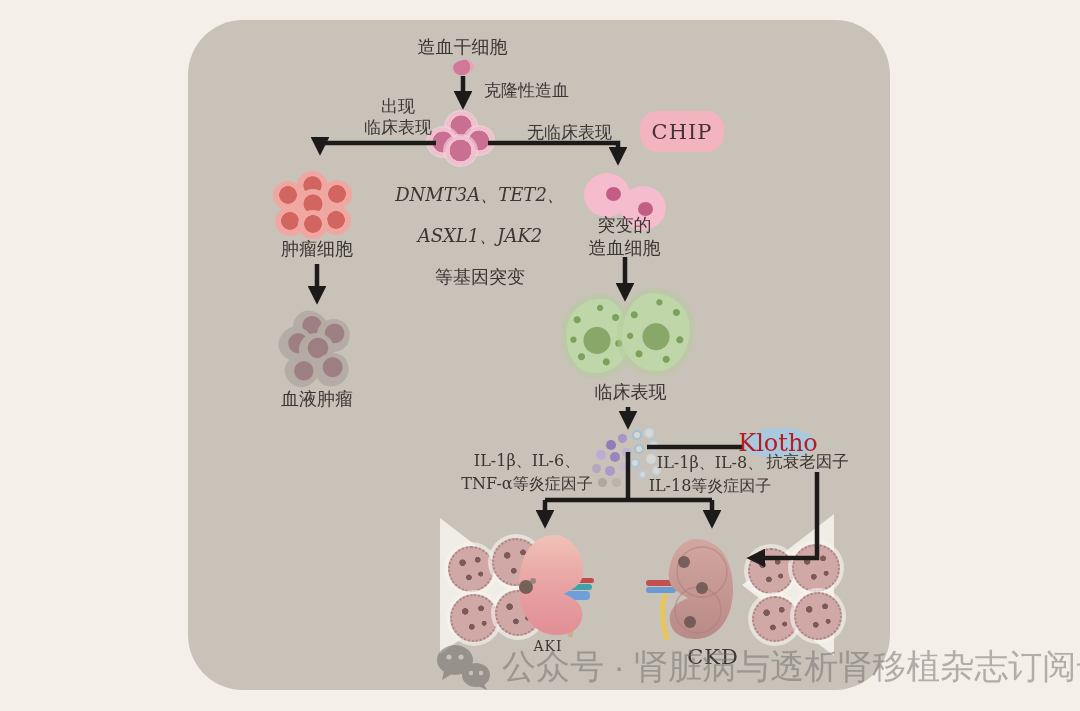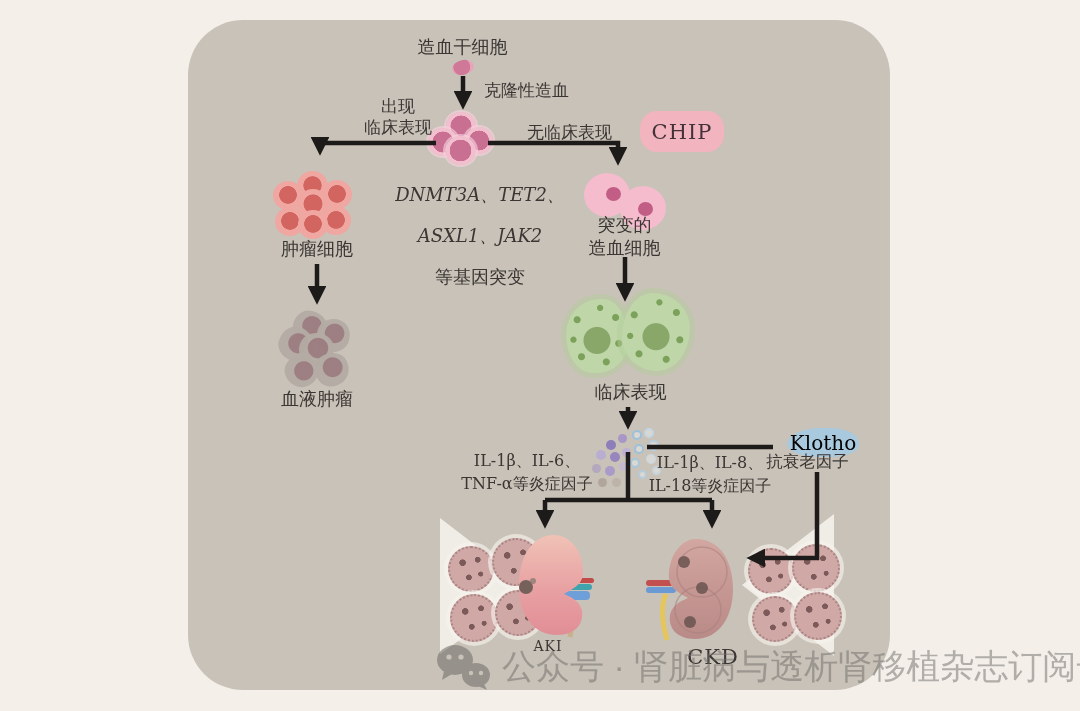--- a/index.html
+++ b/index.html
@@ -27,22 +27,22 @@
       radial-gradient(circle at 18% 28%, #7ba15a 0 3px, transparent 4px),
       radial-gradient(circle at 80% 25%, #7ba15a 0 3px, transparent 4px),
       radial-gradient(circle at 85% 60%, #7ba15a 0 3px, transparent 4px),
       radial-gradient(circle at 25% 78%, #7ba15a 0 3px, transparent 4px),
       radial-gradient(circle at 65% 85%, #7ba15a 0 3px, transparent 4px),
       radial-gradient(circle at 12% 55%, #7ba15a 0 2.6px, transparent 3.6px),
       radial-gradient(circle at 55% 12%, #7ba15a 0 2.6px, transparent 3.6px);}
   .badge{position:absolute;display:flex;align-items:center;justify-content:center;z-index:6;margin-left:18px;}
   .chip{left:622px;top:111px;width:84px;height:41px;border-radius:17px;background:#f2b4be;
         font-size:21px;letter-spacing:1px;color:#453239;}
-  .klotho{left:769px;top:428px;width:72px;height:29px;border-radius:55% 45% 50% 50%/65% 60% 45% 50%;
-        background:#a9cade;font-size:20px;color:#000000;z-index:6;}
+  .klotho{left:724px;top:428px;width:72px;height:29px;border-radius:55% 45% 50% 50%/65% 60% 45% 50%;
+        background:#a9cade;font-size:24px;color:#b91c1c;z-index:6;}
   
   .wedge{position:absolute;background:rgba(250,247,242,.8);z-index:1;}
   .hcirc{position:absolute;border-radius:50%;background-color:#d0a8a6;z-index:2;
     border:2px dotted #a98585;box-shadow:0 0 0 4px rgba(246,241,235,.65);
     background-image:
       radial-gradient(circle at 30% 35%, #7c5a5a 0 3px, transparent 3.6px),
       radial-gradient(circle at 66% 28%, #7c5a5a 0 2.6px, transparent 3.2px),
       radial-gradient(circle at 45% 70%, #7c5a5a 0 2.6px, transparent 3.2px),
       radial-gradient(circle at 73% 62%, #7c5a5a 0 2.2px, transparent 2.8px);}
   .gfx{position:absolute;z-index:3;}

